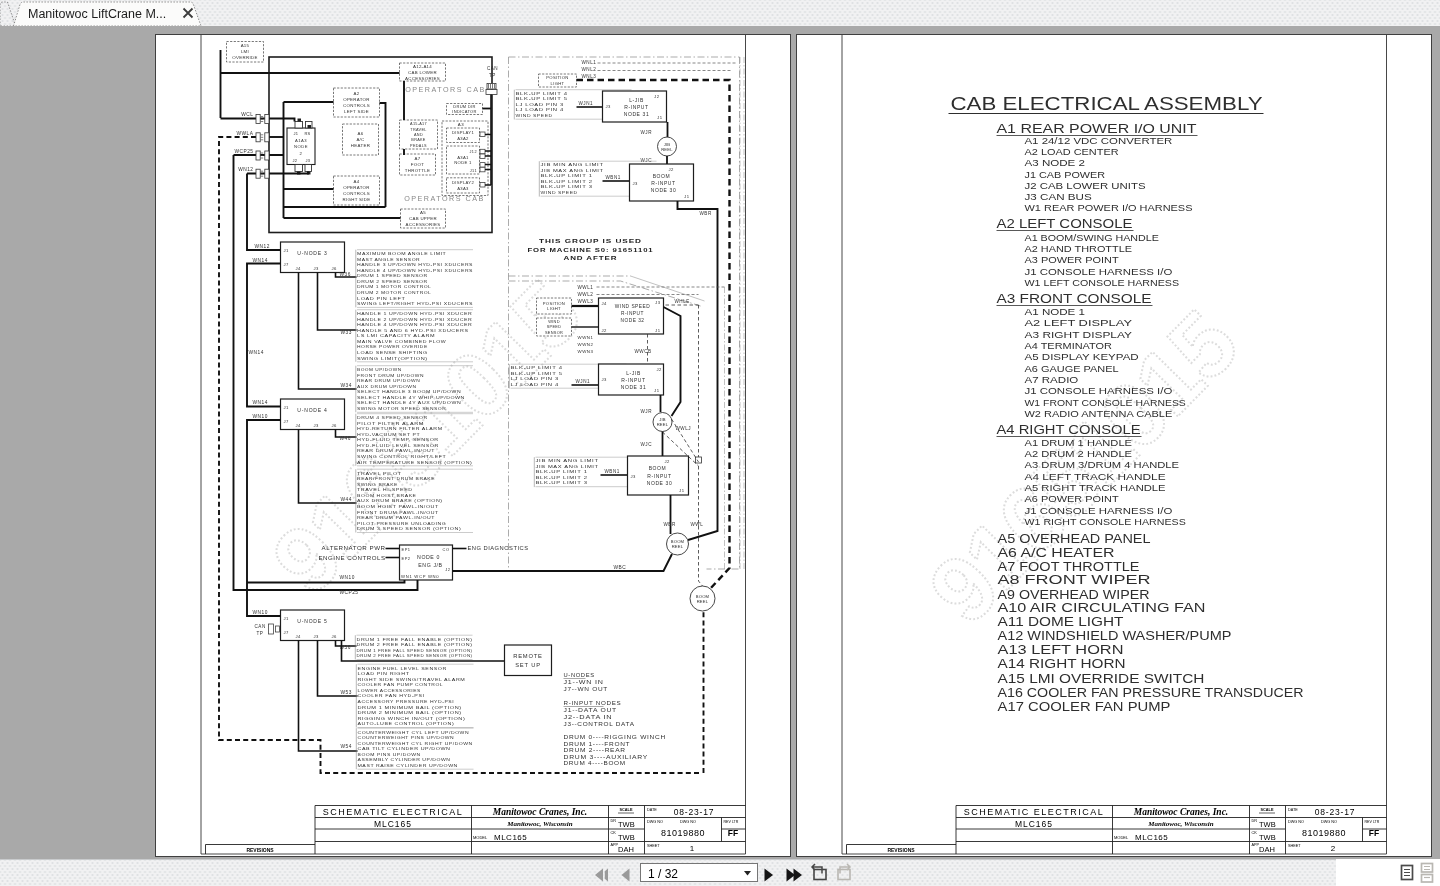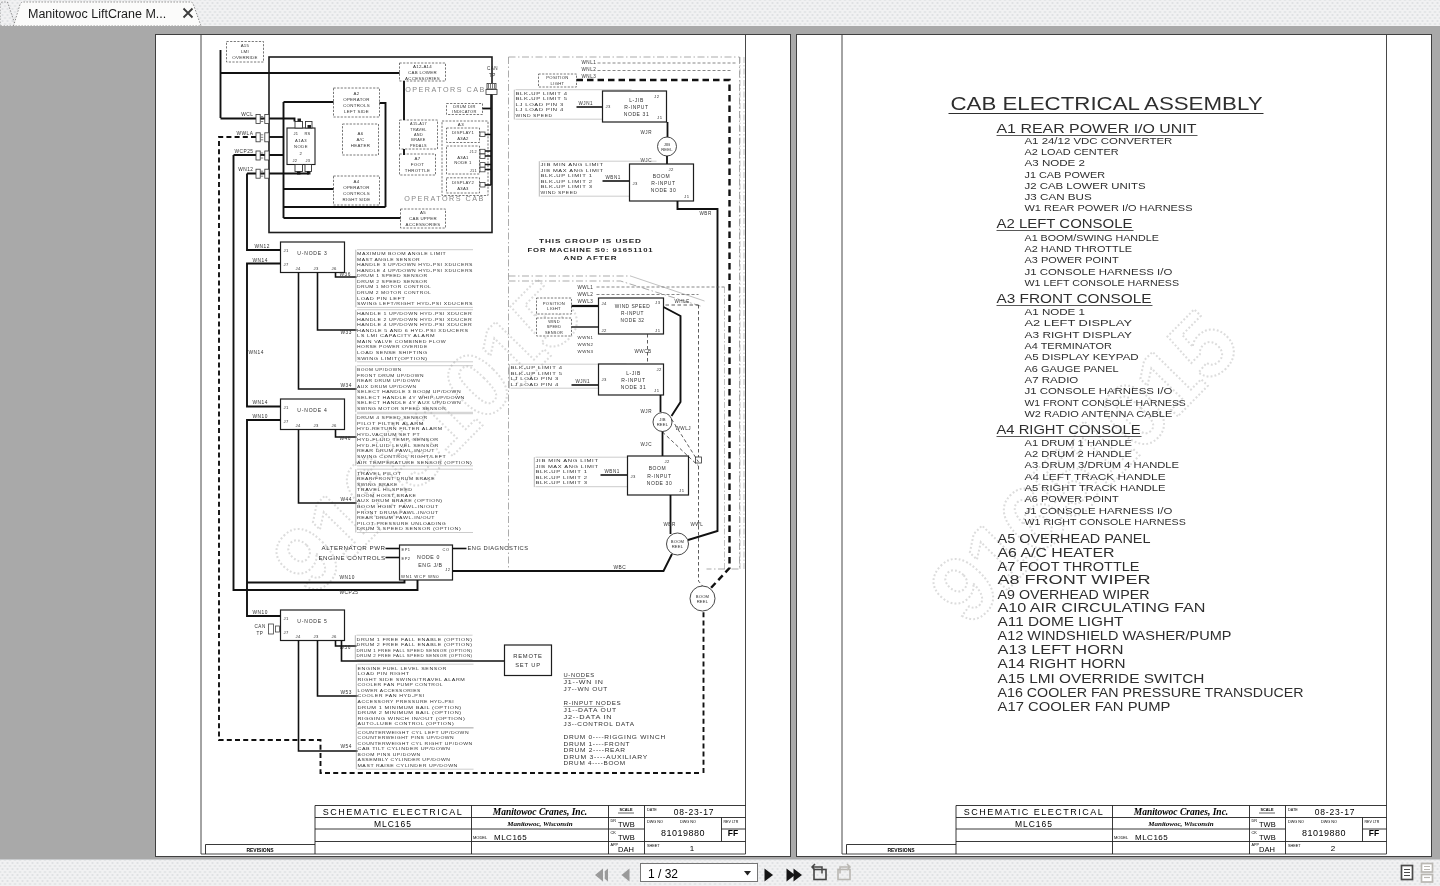--- a/index.html
+++ b/index.html
@@ -8,21 +8,21 @@
     background-color:#f1f1f2;
     background-image: radial-gradient(#dfe1e3 1px, rgba(0,0,0,0) 1.15px),
                       radial-gradient(#dfe1e3 1px, rgba(0,0,0,0) 1.15px);
     background-size: 5px 6px;
     background-position: 0 0, 2.5px 3px;
   }
   svg text { font-family:"Liberation Sans", sans-serif; }
   .tabbar { position:absolute; left:0; top:0; width:1440px; height:26px;padding-left:22px; }
   .viewer { position:absolute; left:0; top:26px; width:1440px; height:833px; background:#a9a9a9; }
   .page { position:absolute; background:#fff; border:1px solid #3f3f3f; overflow:hidden; }
-  .toolbar { position:absolute; left:0; top:859px; width:1440px; height:27px; border-top:1px solid #c9cbcd; }
+  .toolbar { position:absolute; left:0; top:859px; width:1336px; height:27px; border-top:1px solid #c9cbcd; }
 </style>
 </head>
 <body>
 
 <div class="tabbar dots">
 <svg width="1440" height="26" style="position:absolute;left:0;top:0">
 
   <path d="M0,26 L0,5 Q0,2 3,2 L7.5,2 L15.5,26 Z" fill="none" stroke="#8a8a8a" stroke-width="1" stroke-dasharray="1.4,1.6"></path>
 
   <path d="M13.5,26 L20,4.5 Q20.8,2 23.5,2 L190,2 Q192.5,2 193.3,4.2 L201,26 Z" fill="#fbfbfa" stroke="#8a8a8a" stroke-width="1" stroke-dasharray="1.4,1.6"></path>

